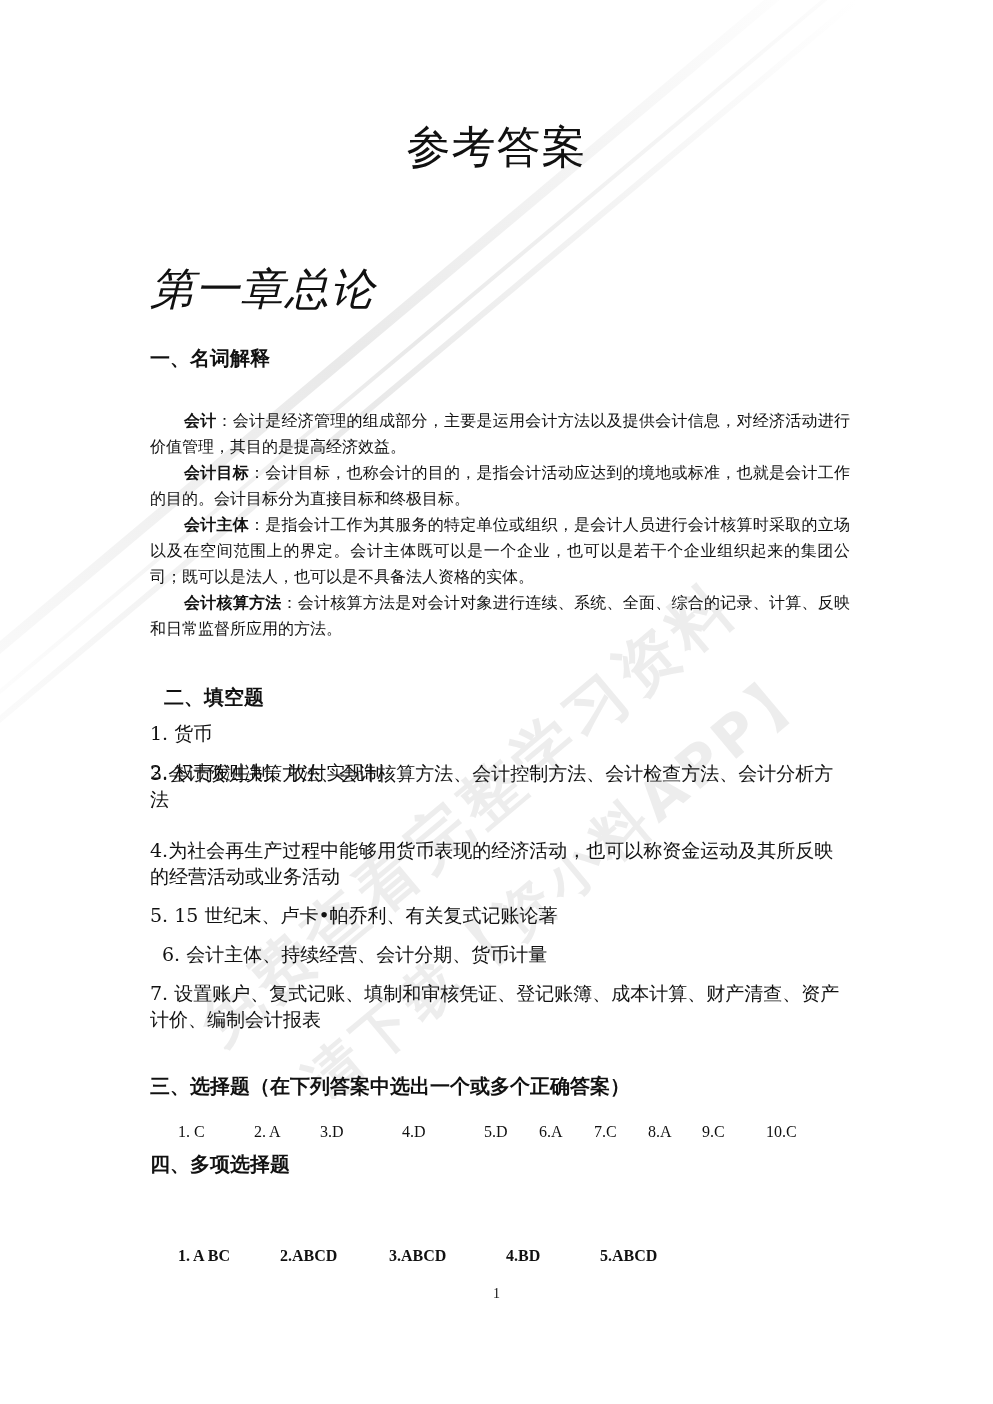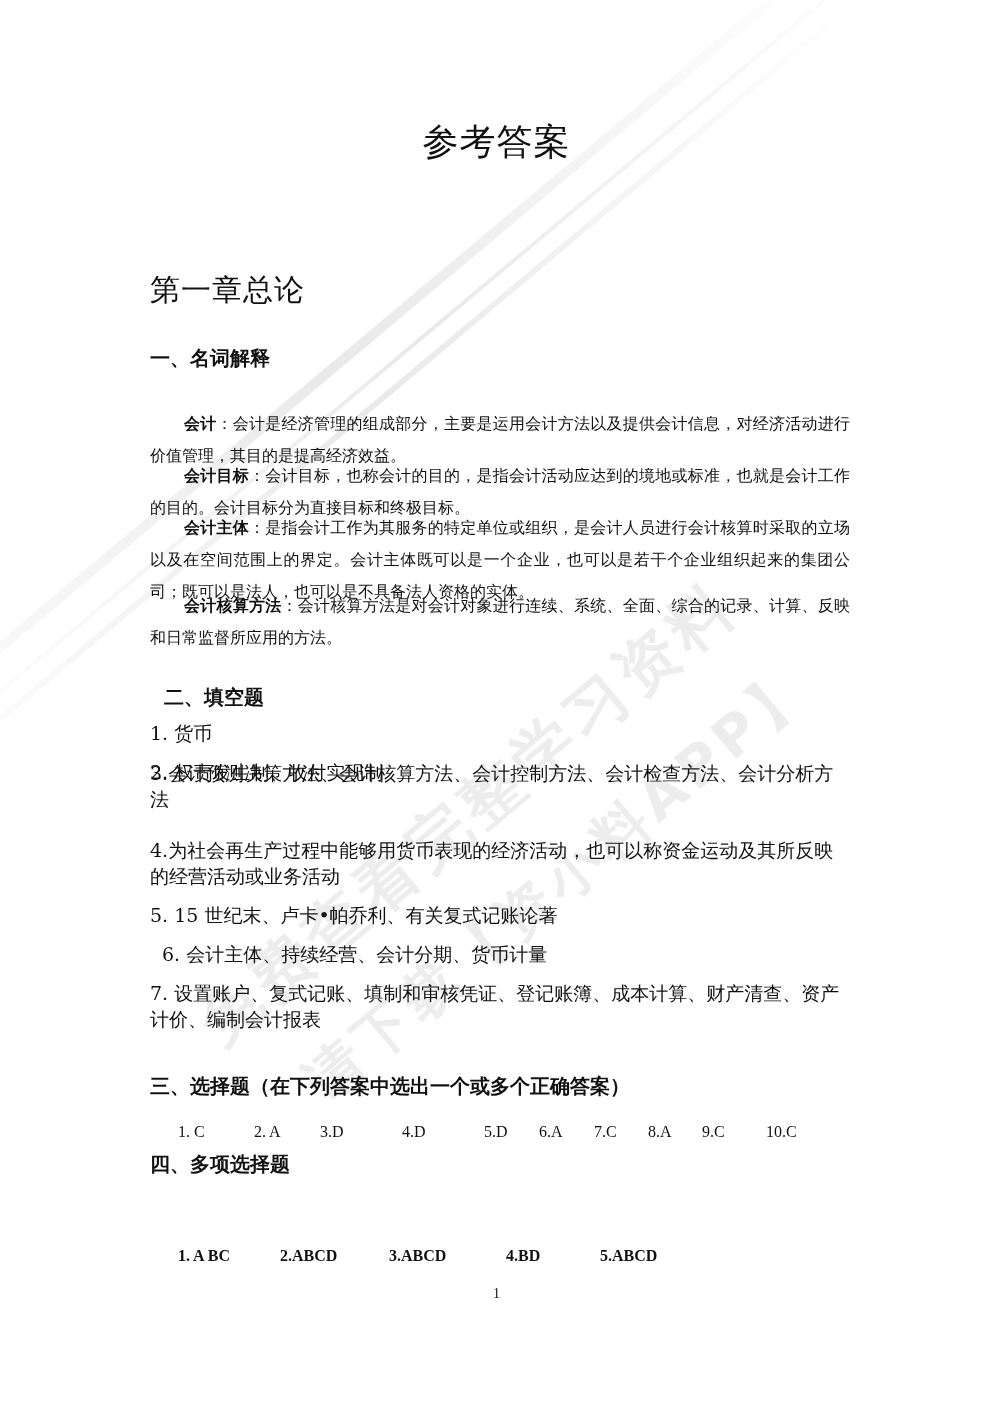--- a/index.html
+++ b/index.html
@@ -11,26 +11,26 @@
              transform: rotate(-40deg); transform-origin: left center; }
   .wm-band.b2 { top: 800px; left: -100px; height: 6px; }
   .wm-band.b3 { top: 740px; left: -60px; height: 4px; }
   .wm-text { position: absolute; left: 180px; top: 1000px; font-size: 62px; font-weight: bold;
              color: rgba(190,190,190,0.28); letter-spacing: 6px; white-space: nowrap;
              transform: rotate(-40deg); transform-origin: left top;
              font-family: "DejaVu Sans", sans-serif; }
   .wm-text.t2 { left: 290px; top: 1060px; font-size: 56px; }
 
   .title { position: absolute; left: 0; right: 0; top: 118px; text-align: center;
-           font-size: 36px; font-family: "DejaVu Sans", sans-serif; letter-spacing: 1px; }
-  .chapter { position: absolute; left: 150px; top: 270px; font-size: 30px;
-             font-family: "DejaVu Sans", sans-serif; letter-spacing: 1px; }
+           font-size: 44px; font-family: "DejaVu Sans", sans-serif; letter-spacing: 1px; }
+  .chapter { position: absolute; left: 150px; top: 260px; font-size: 44px;
+             font-family: "DejaVu Sans", sans-serif; letter-spacing: 1px; font-style: italic; }
   .h2 { position: absolute; left: 150px; font-size: 20px; font-weight: bold;
         font-family: Liberation Sans, sans-serif; }
-  .para { position: absolute; left: 150px; width: 700px; font-size: 16px; line-height: 32px;
+  .para { position: absolute; left: 150px; width: 700px; font-size: 16px; line-height: 26px;
           text-indent: 34px; text-align: justify; }
   .para b { font-family: "DejaVu Sans", sans-serif; }
   .item { position: absolute; left: 150px; width: 700px; font-size: 19px; line-height: 26px; }
   .answers { position: absolute; left: 150px; font-size: 16px; line-height: 22px; white-space: pre;
              font-family: "Liberation Serif", serif; }
   .answers span { display: inline-block; margin-left: 12px; }
   .pageno { position: absolute; left: 0; right: 0; top: 1286px; text-align: center; font-size: 14px;
             font-family: "Liberation Serif", serif; }
 </style>
 </head>

